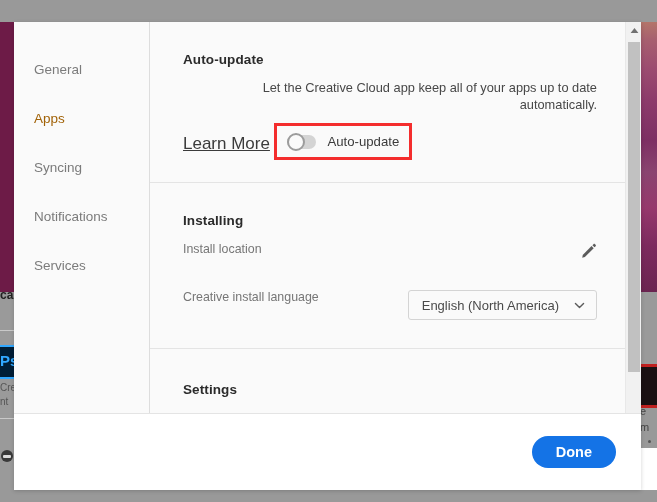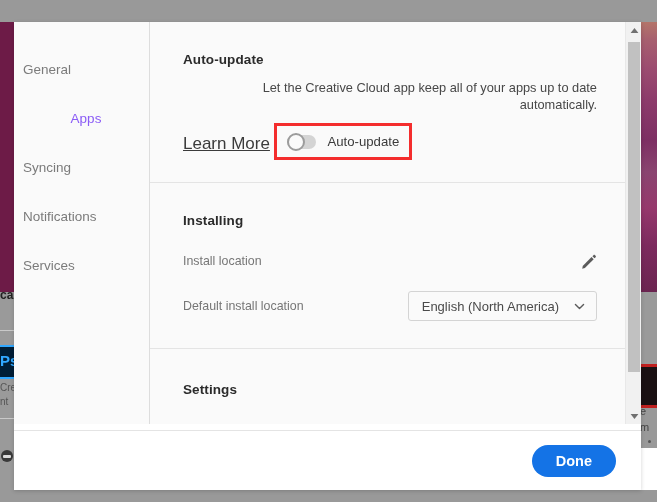--- a/index.html
+++ b/index.html
@@ -152,30 +152,29 @@
     border-right: 1px solid #dddddd;
     box-sizing: border-box;
     padding-top: 30px;
     position: relative;
     flex: 0 0 136px;
   }
   .nav-item {
     position: relative;
     height: 36px;
     line-height: 36px;
-    padding-left: 9px;
+    padding-left: 20px;
     font-size: 13.5px;
     color: #7b7b7b;
     cursor: pointer;
     white-space: nowrap;
     margin-bottom: 13px;
   }
   .nav-item.active {
-    color: #8b5cf6;
-    text-align: center;
+    color: #a16207;
   }
   .nav-item.active::before {
     content: "";
     position: absolute;
     left: -6px;
     top: 0;
     width: 3px;
     height: 36px;
     background: #333333;
   }
@@ -261,21 +260,21 @@
   .toggle-label {
     margin-left: 11px;
     font-size: 13.2px;
     color: #3b3b3b;
     white-space: nowrap;
   }
 
   
   .row {
     display: flex;
-    align-items: center;
+    align-items: flex-start;
     height: 38px;
   }
   .row-label {
     font-size: 12.4px;
     color: #767676;
     flex: 1 1 auto;
   }
   .row-value {
     font-size: 13.2px;
     color: #555555;
@@ -342,21 +341,21 @@
     height: 330px;
     background: #c1c1c1;
     border-radius: 0;
     cursor: pointer;
   }
 
   
   #footer {
     position: absolute;
     left: 0; right: 0; bottom: 0;
-    height: 60px;
+    height: 77px;
     background: #ffffff;
     border-top: 1px solid #e4e4e4;
     display: flex;
     align-items: center;
     justify-content: flex-end;
     padding-right: 25px;
     box-sizing: border-box;
   }
   #done-button {
     background: #1473e6;
@@ -441,21 +440,21 @@
 
           <div class="row" style="margin-top:14px;">
             <span class="row-label">Install location</span>
             <svg class="pencil-icon" viewBox="0 0 20 20">
               <path d="M3.2 15.2 L13.6 4.8 L16.1 7.3 L5.7 17.7 L2.6 18.4 Z" fill="#5b5b5b"></path>
               <path d="M14.6 3.8 L15.9 2.5 C16.4 2.0 17.1 2.0 17.6 2.5 L18.4 3.3 C18.9 3.8 18.9 4.5 18.4 5.0 L17.1 6.3 Z" fill="#5b5b5b"></path>
             </svg>
           </div>
 
           <div class="row" style="margin-top:10px; height:32px;">
-            <span class="row-label">Default install location</span>
+            <span class="row-label">Creative install language</span>
             <div class="select-box">
               <span class="select-value">English (North America)</span>
               <svg class="chev" viewBox="0 0 16 16">
                 <path d="M3 5.5 L8 10.5 L13 5.5" stroke="#5b5b5b" stroke-width="1.7" fill="none" stroke-linecap="round" stroke-linejoin="round"></path>
               </svg>
             </div>
           </div>
         </div>
 
         <div class="section-divider"></div>

